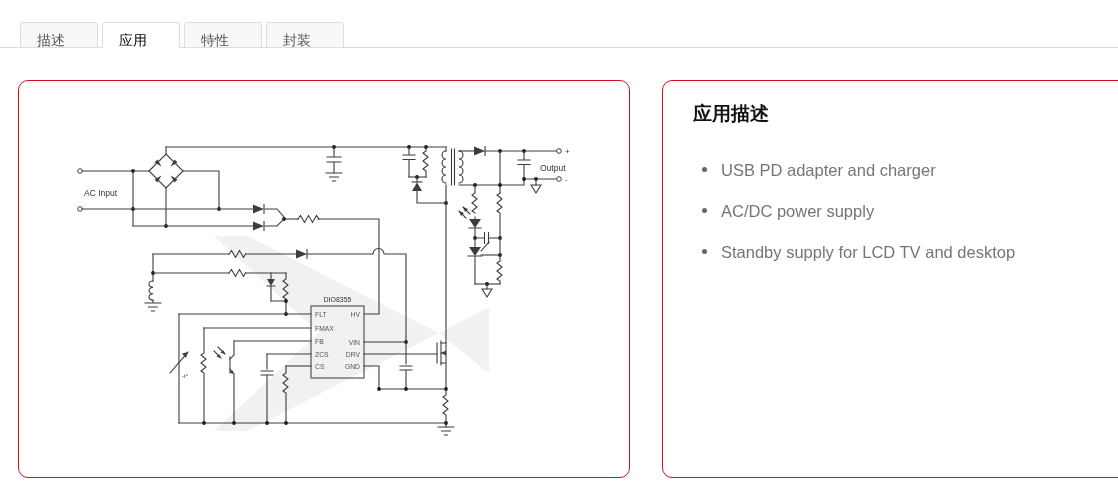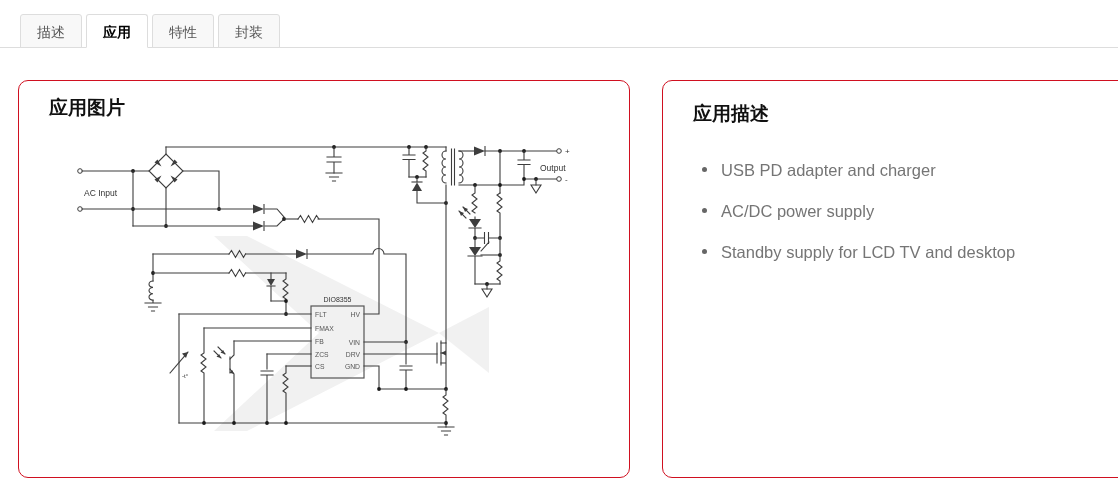--- a/index.html
+++ b/index.html
@@ -7,27 +7,27 @@
     position:relative;width:1118px;height:494px;overflow:hidden;background:#fff;
     font-family:"Liberation Sans","DejaVu Sans",sans-serif;
   }
   
   .tabbar{
     position:absolute;top:13px;left:0;right:0;height:34px;
     border-bottom:1px solid #ddd;padding-left:20px;
     display:flex;align-items:flex-end;gap:4px;box-sizing:content-box;
   }
   .tab{
-    box-sizing:border-box;height:34px;margin-bottom:-1px;
-    padding:8px 16px 0 16px;font-size:14px;line-height:18px;color:#555;
+    box-sizing:border-box;height:26px;margin-bottom:-1px;
+    padding:8px 32px 0 16px;font-size:14px;line-height:18px;color:#555;
     background:#f8f8f8;border:1px solid #ddd;border-radius:3px 3px 0 0;
     cursor:pointer;white-space:nowrap;
   }
   .tab.active{
-    background:#fff;color:#000;font-weight:bold;border-bottom-color:#fff;
+    background:#fff;color:#000;font-weight:normal;border-bottom-color:#fff;
   }
   
   .panel{
     position:absolute;top:80px;height:398px;background:#fff;
     border:1px solid #d01020;border-radius:10px;box-sizing:border-box;
   }
   .panel-left{left:18px;width:612px;}
   .panel-right{left:662px;width:480px;}
   .panel h2{
     margin:0;padding:14px 0 0 30px;font-size:19px;font-weight:bold;color:#111;
@@ -62,21 +62,20 @@
 <body>
 
 <div class="tabbar">
   <div class="tab">描述</div>
   <div class="tab active">应用</div>
   <div class="tab">特性</div>
   <div class="tab">封装</div>
 </div>
 
 <div class="panel panel-left">
-  <h2>应用图片</h2>
   <div class="circuit-wrap">
     <svg width="610" height="396" viewBox="0 0 610 396">
 
       <polygon class="wm" points="195,155 228,155 420,252 228,350 195,350 300,252"></polygon>
       <polygon class="wm" points="420,252 470,226 470,292"></polygon>
 
       <circle class="term" cx="61" cy="90" r="2.3"></circle>
       <circle class="term" cx="61" cy="128" r="2.3"></circle>
       <text x="65" y="115" font-size="8.5">AC Input</text>
 

